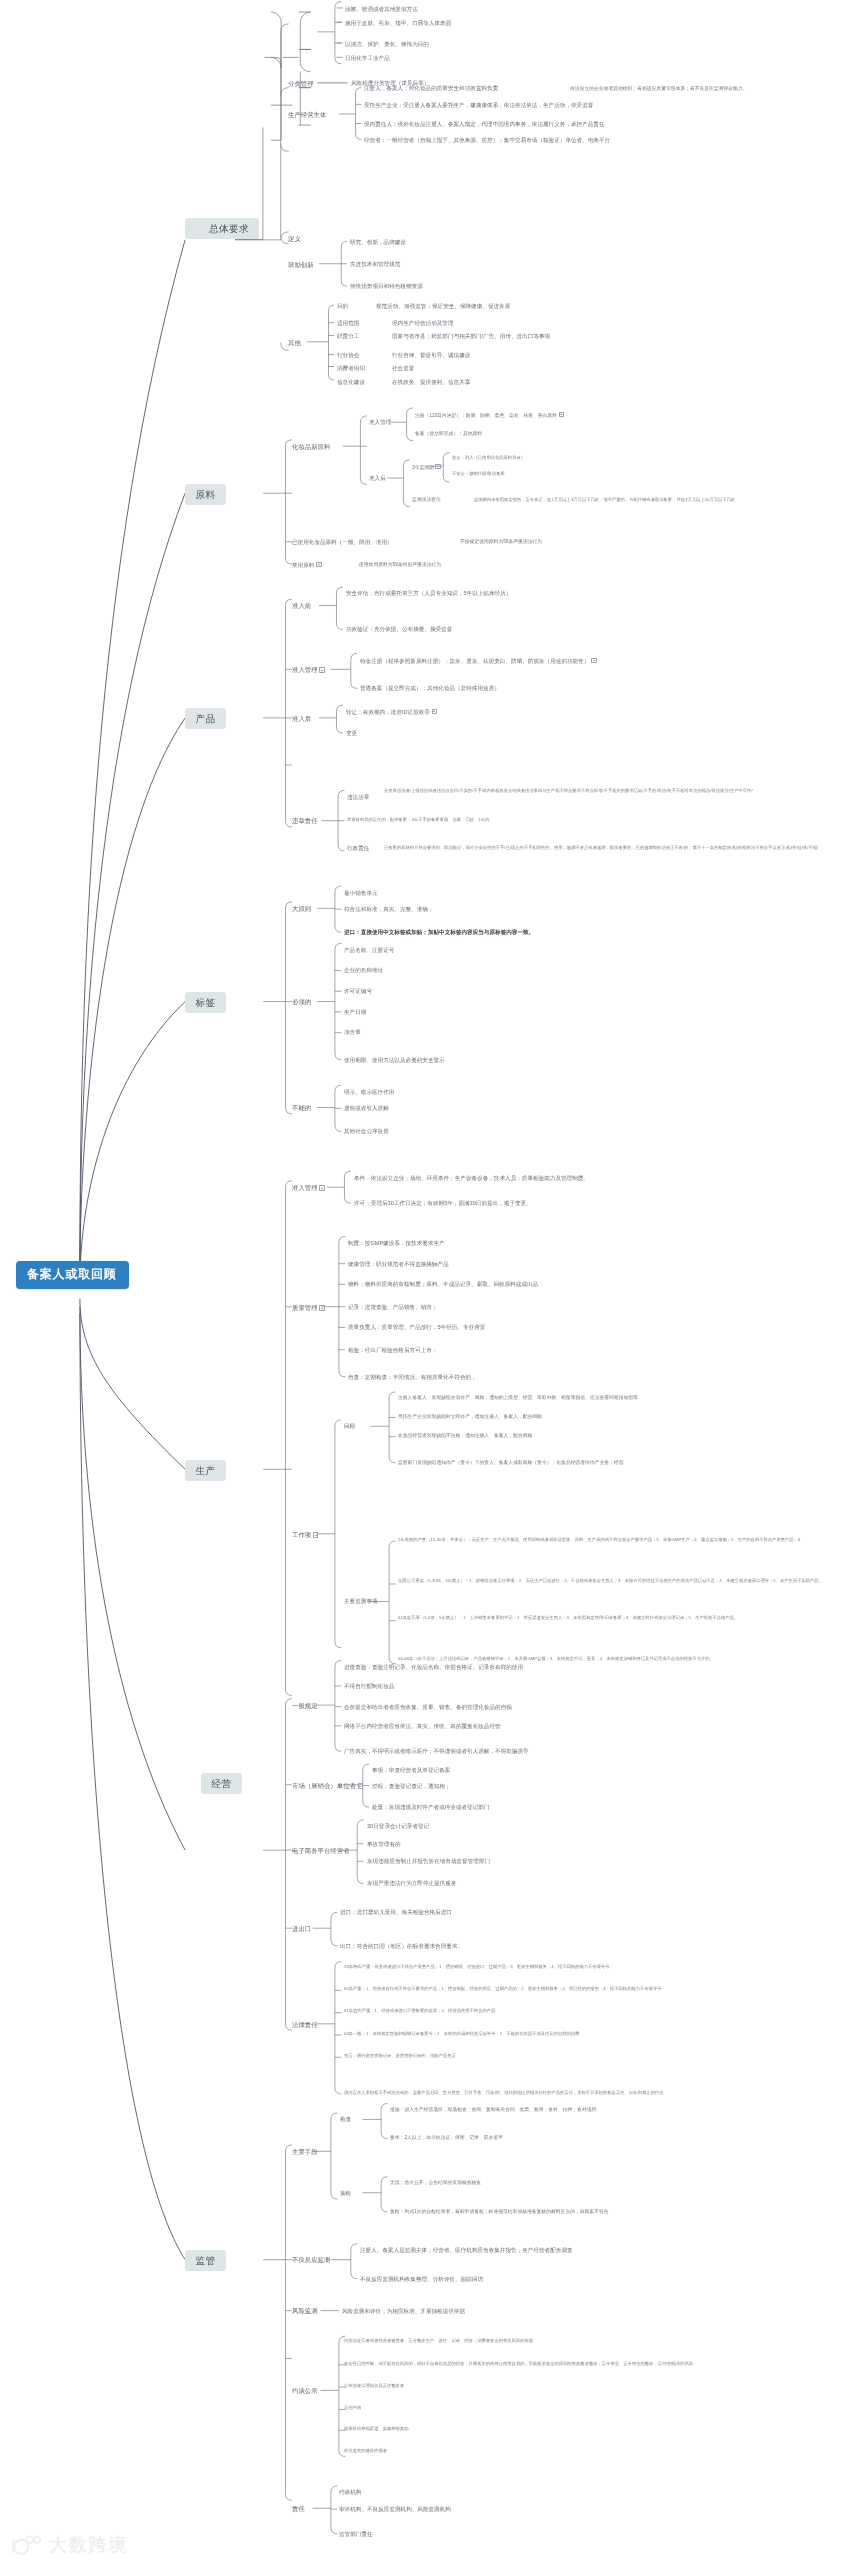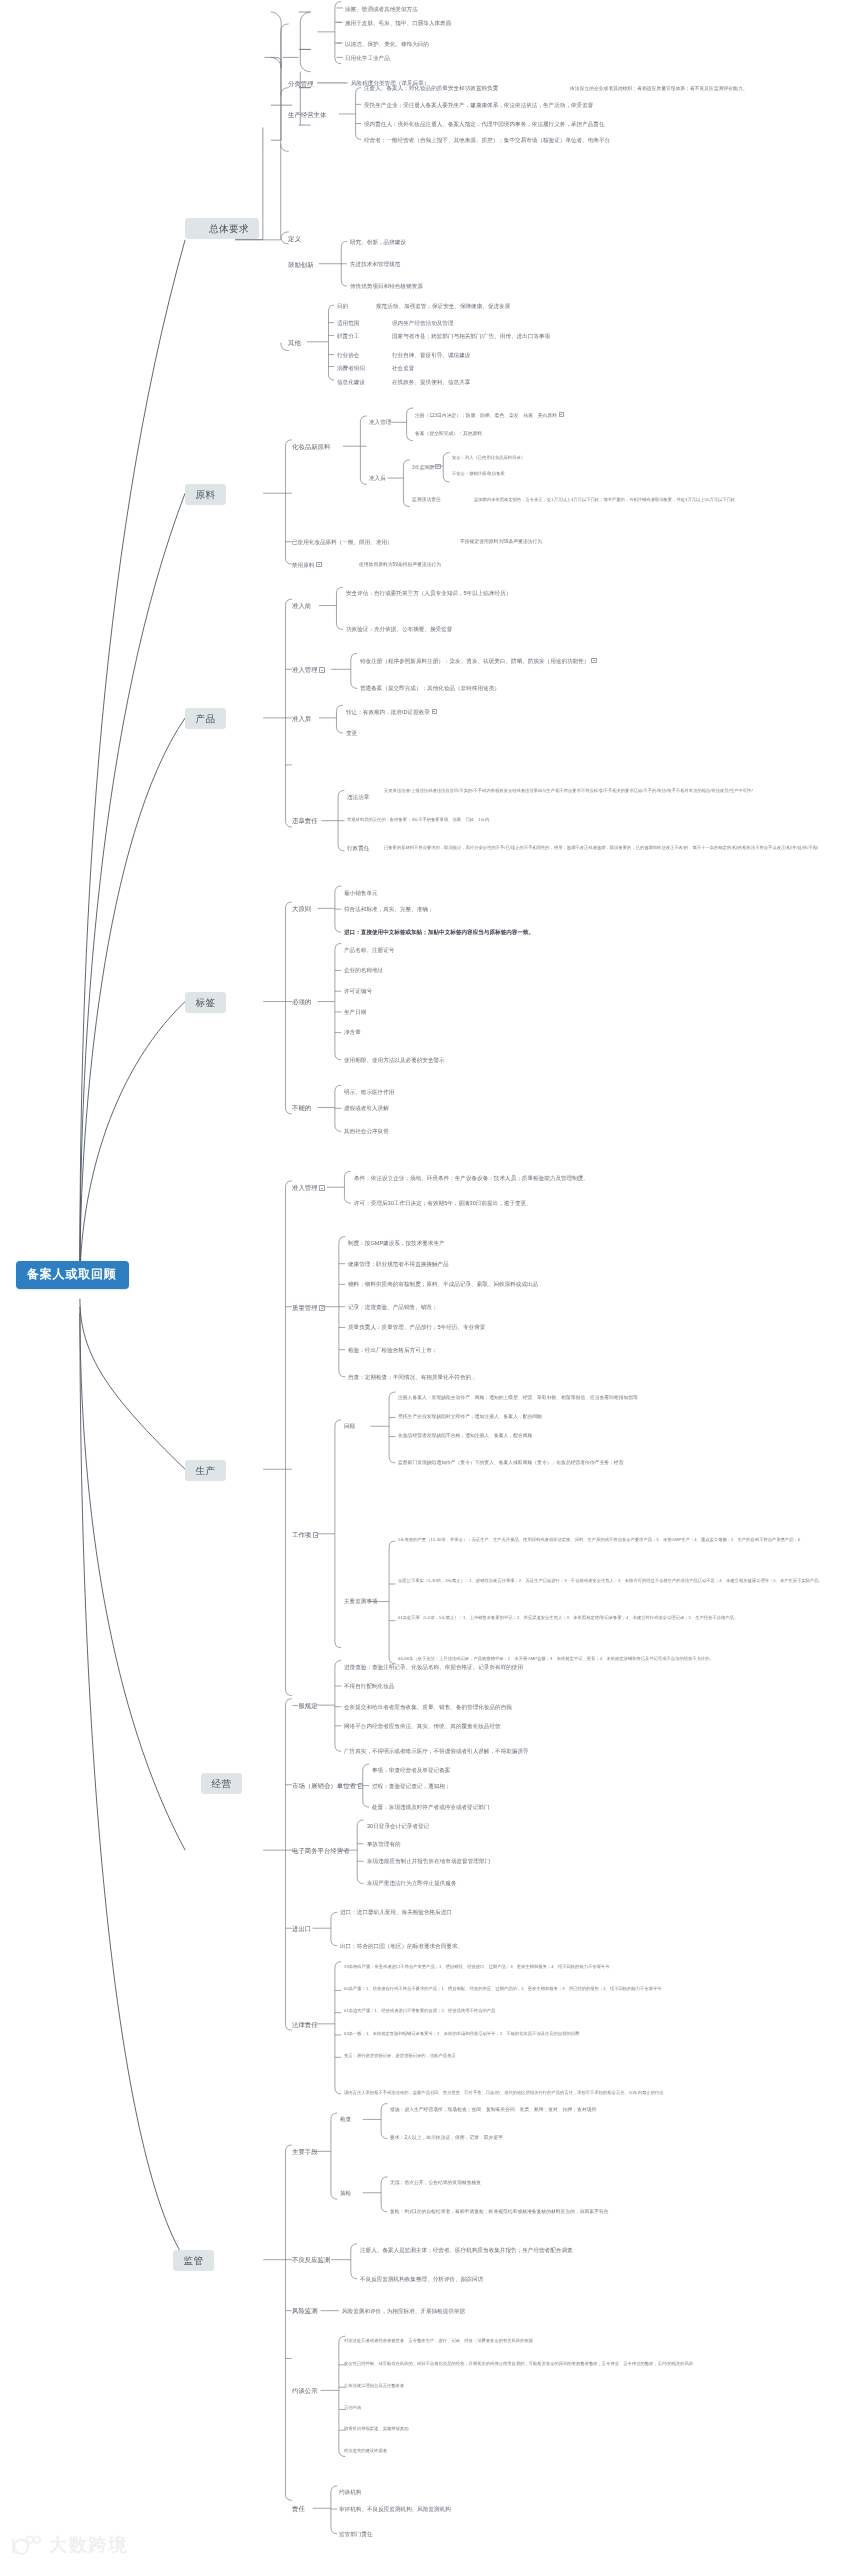--- a/index.html
+++ b/index.html
@@ -115,21 +115,21 @@
   </svg>
 
   <div class="node root" style="left:16px; top:1261px;">备案人或取回顾</div>
 
   <div class="node lvl1" style="left:185px; top:218px;padding-left:24px;">总体要求</div>
   <div class="node lvl1" style="left:185px; top:484px;">原料</div>
   <div class="node lvl1" style="left:185px; top:708px;">产品</div>
   <div class="node lvl1" style="left:185px; top:992px;">标签</div>
   <div class="node lvl1" style="left:185px; top:1460px;">生产</div>
   <div class="node lvl1" style="left:185px; top:1773px;margin-left:16px;">经营</div>
-  <div class="node lvl1" style="left:173px; top:2250px;">监管</div>
+  <div class="node lvl1" style="left:185px; top:2250px;">监管</div>
 
   <svg class="sub" style="position:absolute;left:235px;top:0;width:625px;height:446px" viewBox="0 0 785 560">
     <g fill="none" stroke="#6e7680" stroke-width=".9">
       <path d="M0 301 L35 301"></path>
       <path d="M45 72 C 58 72, 58 72, 58 85 L58 89 L58 132 L45 132 M58 132 L72 132 M58 132 L58 176 M45 176 L58 176 M58 85 C58 78, 52 72, 45 72 M58 28 C58 21, 52 15, 45 15 M58 28 L58 85"></path>
       <path d="M37 72 L45 72"></path>
       <path d="M80 15 L95 15 M80 62 L95 62 M80 110 L95 110 M80 157 L95 157"></path>
       <path d="M95 15 C88 15, 82 21, 82 28 L82 78 C82 85, 88 90, 95 90 M82 62 L95 62 M82 110 L95 110 M82 157 C82 150, 82 90, 82 90"></path>
       <path d="M60 72 L80 72"></path>
       <path d="M0 301 L35 301 M35 301 L35 200 M35 200 L35 160"></path>

